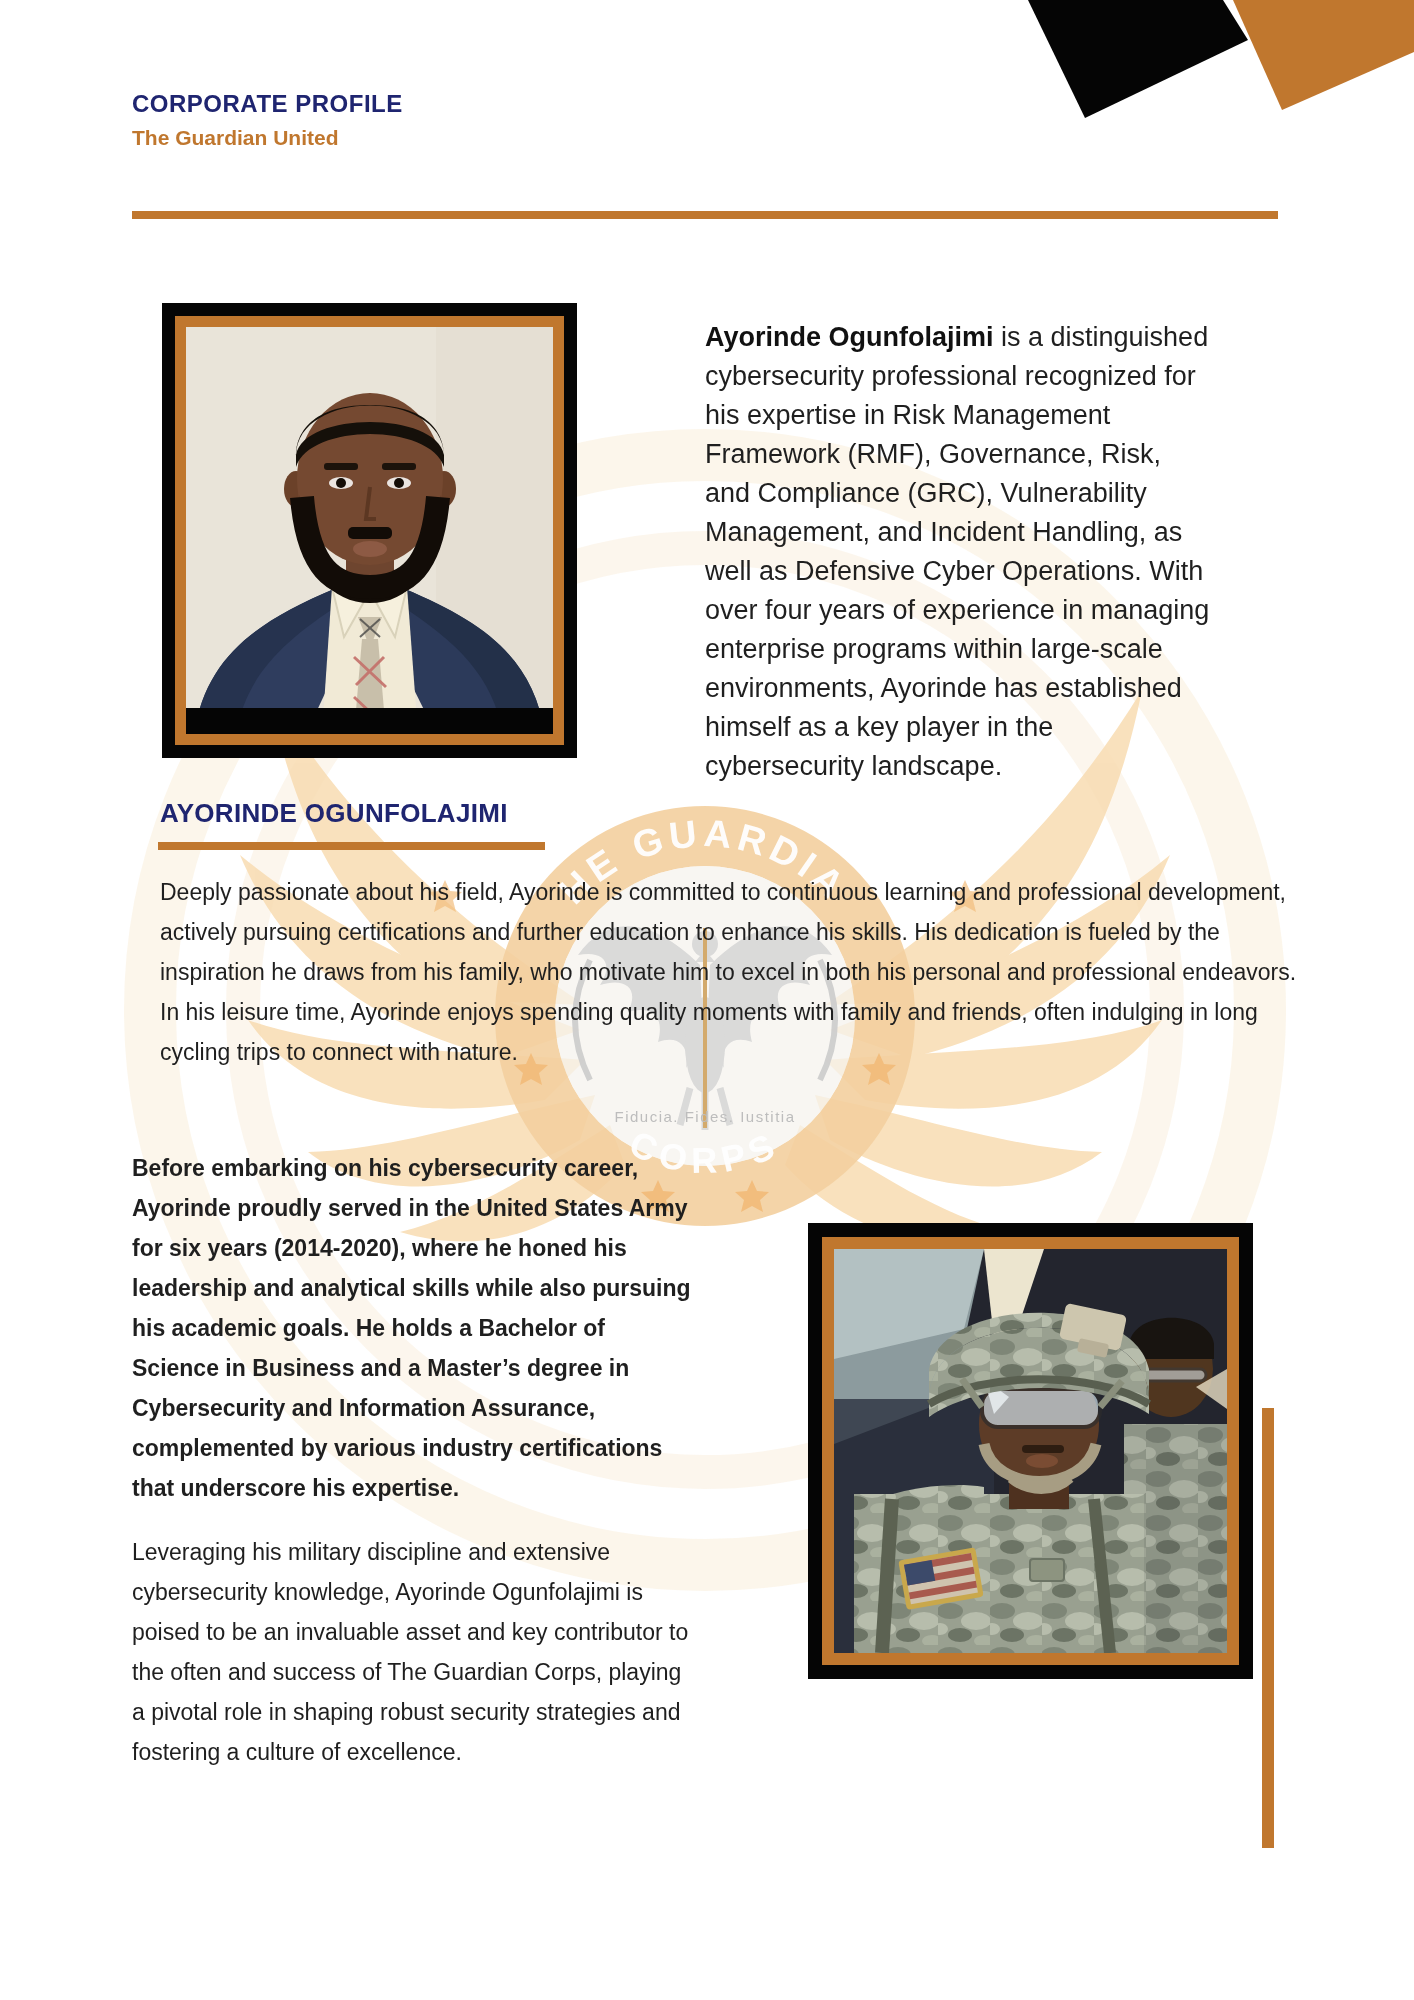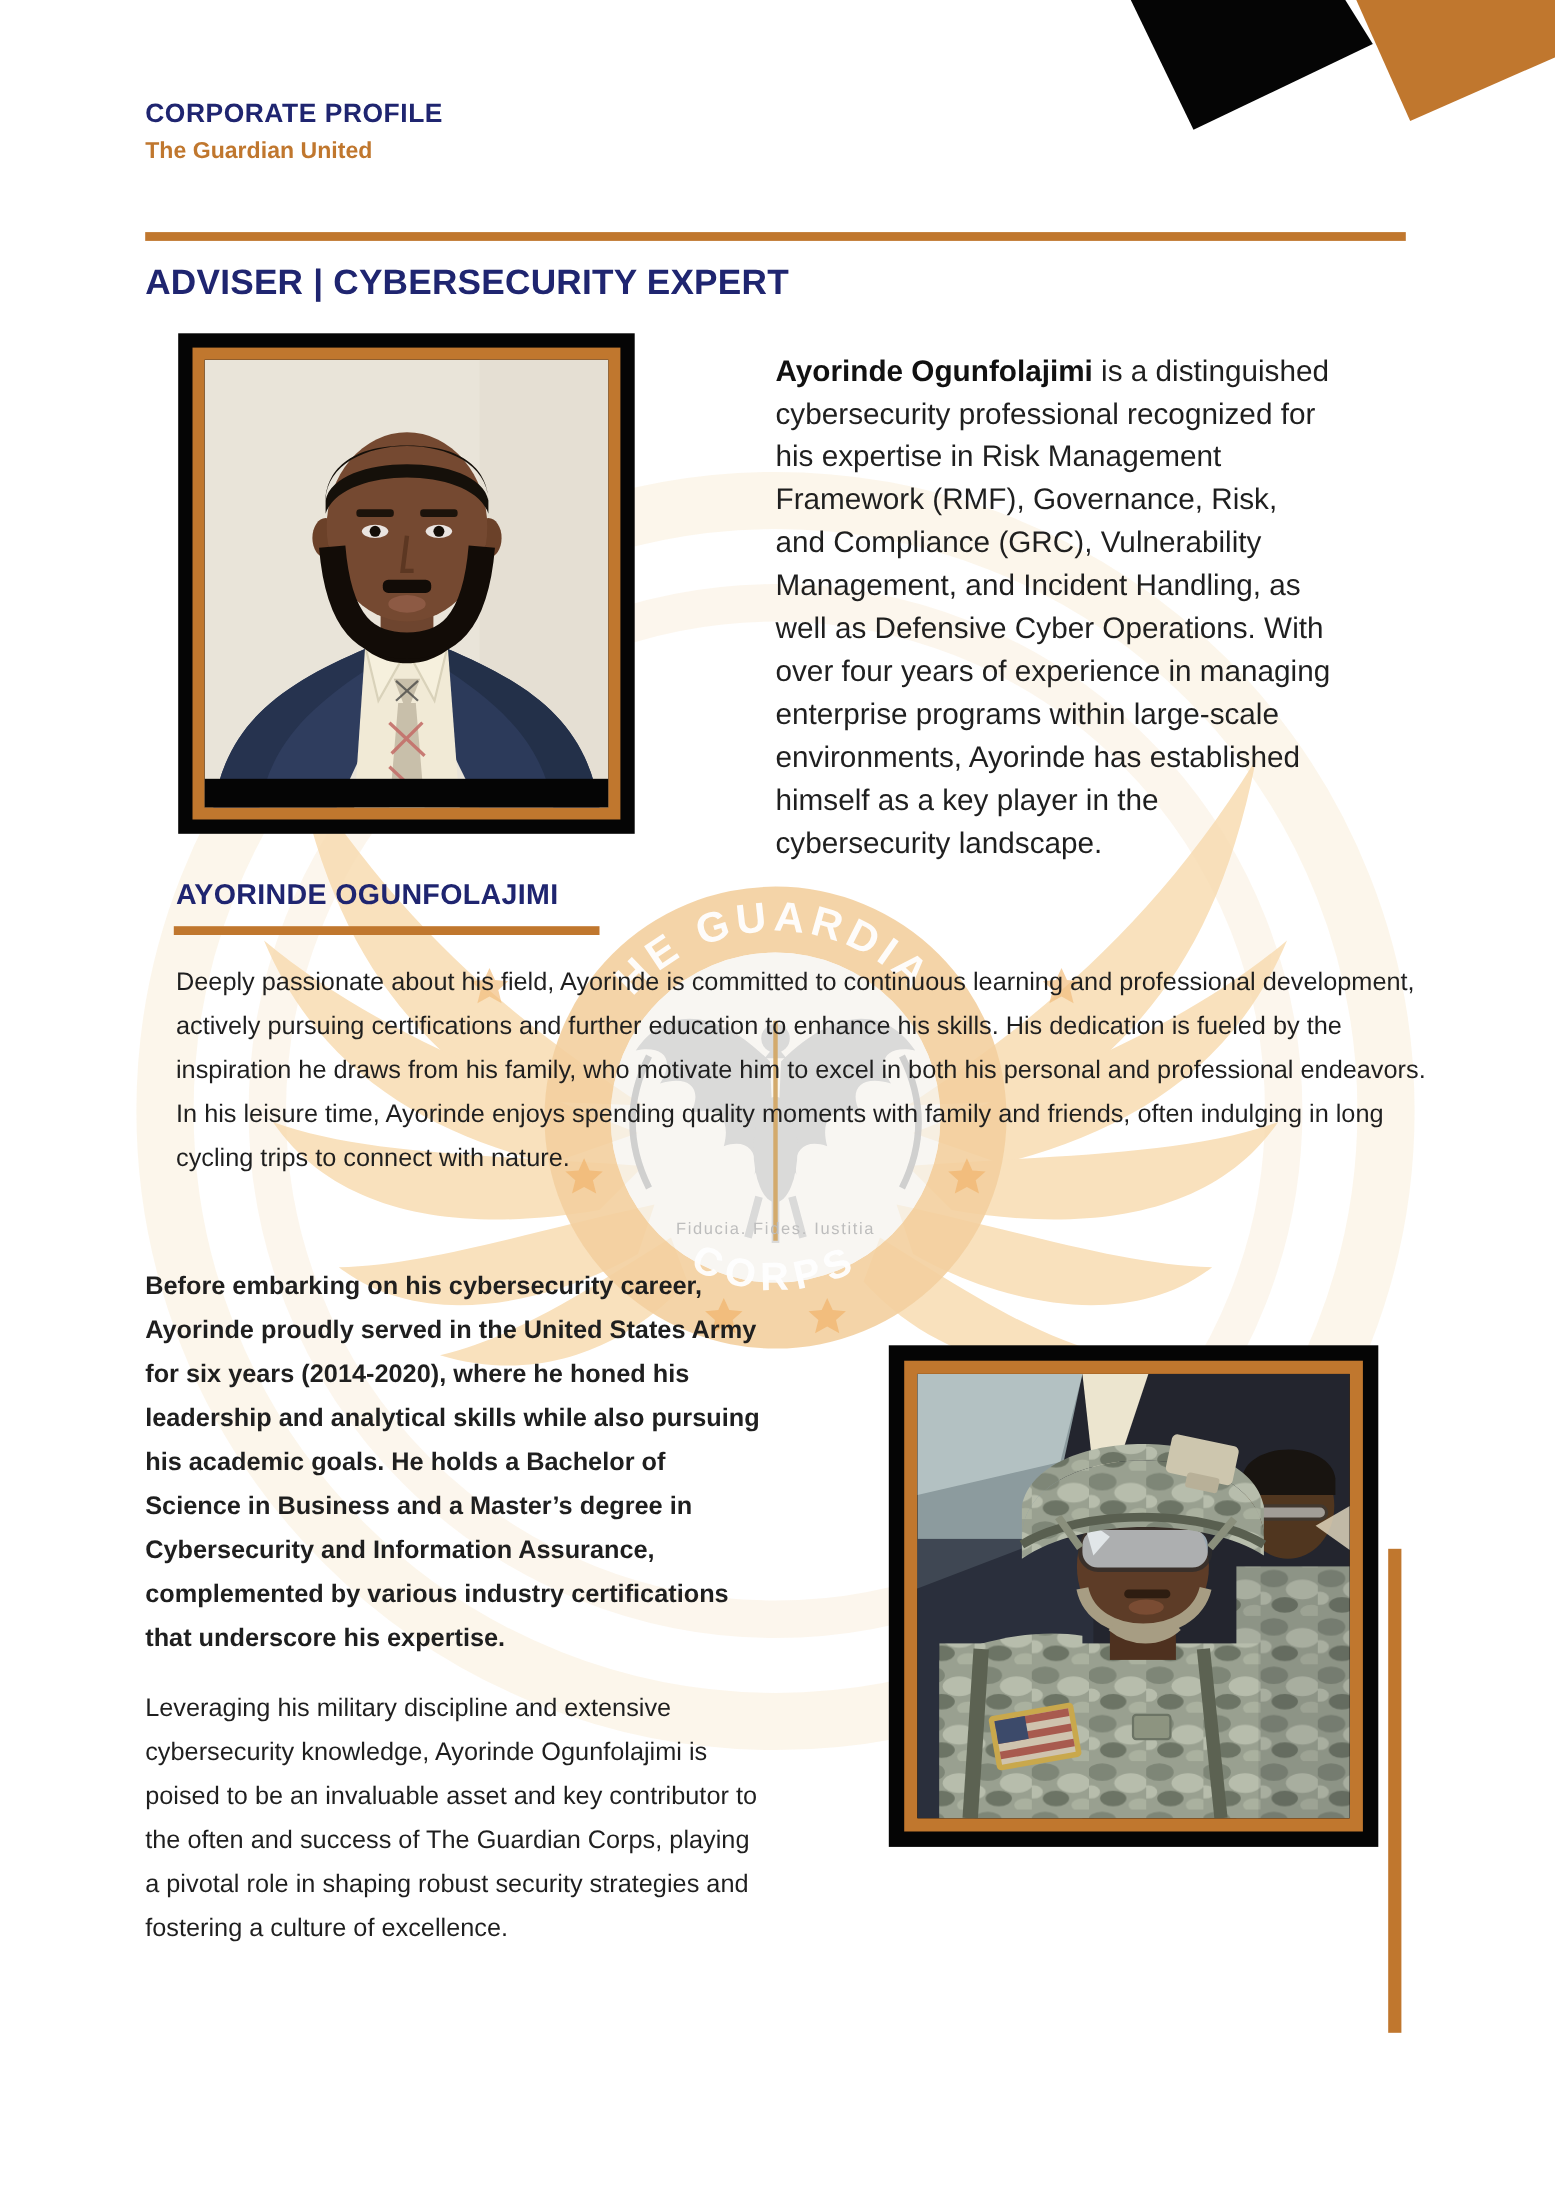--- a/index.html
+++ b/index.html
@@ -102,21 +102,20 @@
       <path d="M752,1180 l5,11 12,1 -9,8 3,12 -11,-6 -11,6 3,-12 -9,-8 12,-1 Z"></path>
       <path d="M879,1053 l5,11 12,1 -9,8 3,12 -11,-6 -11,6 3,-12 -9,-8 12,-1 Z"></path>
       <path d="M965,880 l5,11 12,1 -9,8 3,12 -11,-6 -11,6 3,-12 -9,-8 12,-1 Z" opacity="0.7"></path>
       <path d="M445,880 l5,11 12,1 -9,8 3,12 -11,-6 -11,6 3,-12 -9,-8 12,-1 Z" opacity="0.7"></path>
     </g>
   </svg>
 
   <div class="abs eyebrow z-text">CORPORATE PROFILE</div>
   <div class="abs company z-text">The Guardian United</div>
   <div class="abs rule z-text"></div>
-  <h1 class="abs page-title z-text" style="margin:0;">ADVISER | CYBERSECURITY EXPERT</h1>
 
   <div class="abs frame portrait-frame z-photo">
     <div class="mat">
       <svg width="367" height="407" viewBox="0 0 367 407">
         <rect x="0" y="0" width="367" height="407" fill="#e9e4d9"></rect>
         <rect x="250" y="0" width="117" height="407" fill="#e2dccf" opacity="0.6"></rect>
 
         <path d="M8,407 C20,330 70,295 148,262 L170,300 L120,407 Z" fill="#2f3d5e"></path>
         <path d="M359,407 C347,330 297,295 219,262 L197,300 L250,407 Z" fill="#2c3a5a"></path>
         <path d="M8,407 C20,330 70,295 148,262 L156,276 C95,315 60,350 50,407 Z" fill="#26334f"></path>

